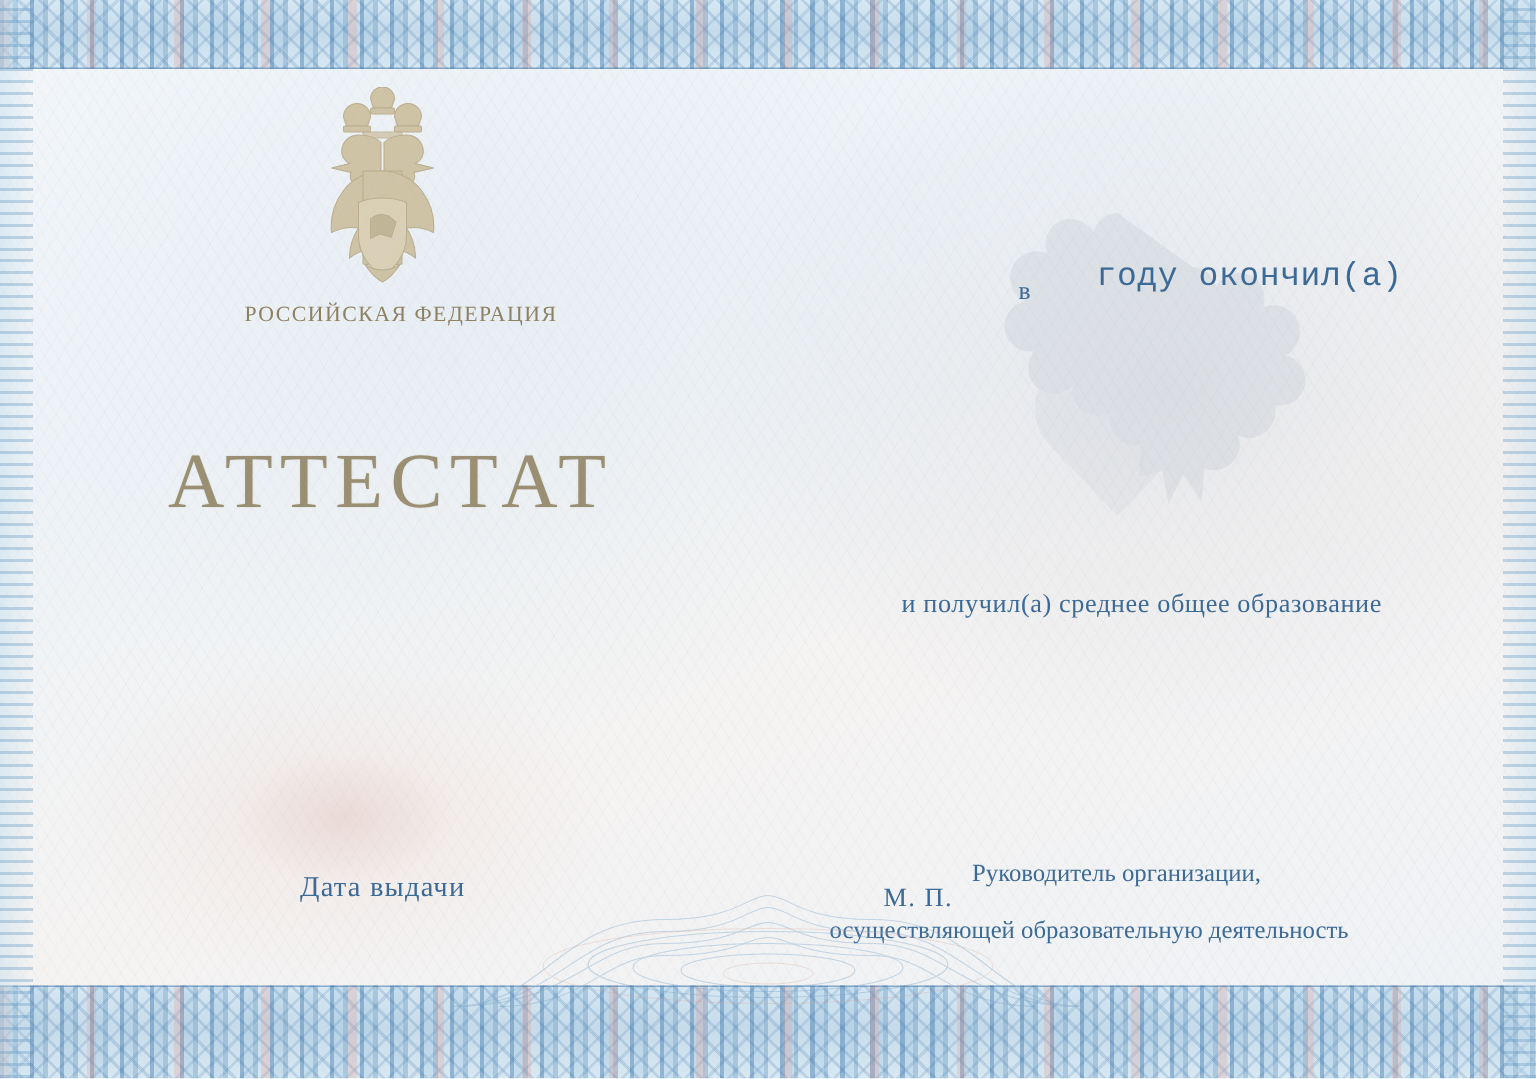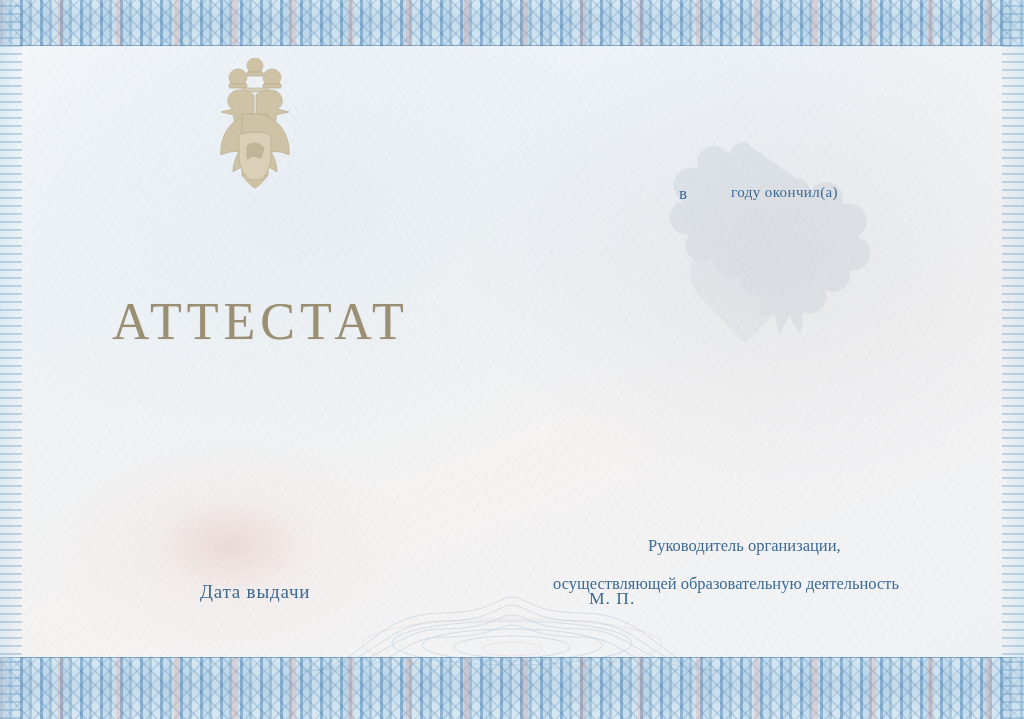--- a/index.html
+++ b/index.html
@@ -180,46 +180,46 @@
     position: absolute;
     left: 679px;
     top: 184px;
     font-size: 17px;
     color: #3c6a96;
     font-family: "Liberation Serif", serif;
   }
   .line-year-finished {
     position: absolute;
     left: 731px;
-    top: 184px;
-    font-size: 15px;
+    top: 172px;
+    font-size: 22px;
     letter-spacing: 0.4px;
     color: #3c6a96;
-    font-family: Liberation Serif, serif;
+    font-family: Liberation Mono, monospace;
   }
   .line-received {
     position: absolute;
     left: 601px;
     top: 392px;
     font-size: 17.5px;
     letter-spacing: 0.4px;
     color: #3c6a96;
     font-family: "Liberation Serif", serif;
   }
   .signature-block {
     position: absolute;
     left: 553px;
     top: 535px;
     width: 400px;
     font-size: 16.5px;
     line-height: 22px;
     color: #3c6a96;
     font-family: "Liberation Serif", serif;
   }
-  .signature-block .l1 { display: block; margin-left: 95px; }
+  .signature-block .l1 { display: block; margin-left: 95px; margin-top: 36px; }
   .signature-block .l2 { display: block; margin-top: 16px; }
   .stamp-label {
     position: absolute;
     left: 566px;
     top: 588px;
     font-size: 17.5px;
     letter-spacing: 1px;
     color: #3c6a96;
     font-family: "Liberation Serif", serif;
     margin-left: 23px;
@@ -269,25 +269,27 @@
       <path d="M70 56c-10 0-20 5-26 13-6 8-9 18-8 28 6-3 12-4 18-3-4 6-6 13-6 20 5-4 11-6 17-6-2 6-2 12 0 18 5-5 11-8 18-8v-62z"></path>
       <path d="M70 56c10 0 20 5 26 13 6 8 9 18 8 28-6-3-12-4-18-3 4 6 6 13 6 20-5-4-11-6-17-6 2 6 2 12 0 18-5-5-11-8-18-8v-62z" transform="translate(0,0)"></path>
 
       <path d="M70 74c-9 0-16 3-16 3v22c0 13 8 22 16 27 8-5 16-14 16-27V77s-7-3-16-3z" fill="#d3c49f"></path>
       <path d="M62 88c3-3 8-4 12-2l5 4-3 10-8-2-6 3z" fill="#b3a076"></path>
 
       <path d="M58 118c4 6 8 10 12 12 4-2 8-6 12-12-4 3-8 4-12 4s-8-1-12-4z"></path>
     </g>
   </svg>
 
+  <div class="country-label">РОССИЙСКАЯ ФЕДЕРАЦИЯ</div>
   <div class="main-title">АТТЕСТАТ</div>
   <div class="issue-date-label">Дата выдачи</div>
 
   <div class="line-year-in">в</div>
   <div class="line-year-finished">году окончил(а)</div>
+  <div class="line-received">и получил(а) среднее общее образование</div>
 
   <div class="signature-block">
     <span class="l1">Руководитель организации,</span>
     <span class="l2">осуществляющей образовательную деятельность</span>
   </div>
   <div class="stamp-label">М. П.</div>
 
   <div class="border-band border-top">
     <div class="band-weave"></div>
     <div class="band-accent"></div>

